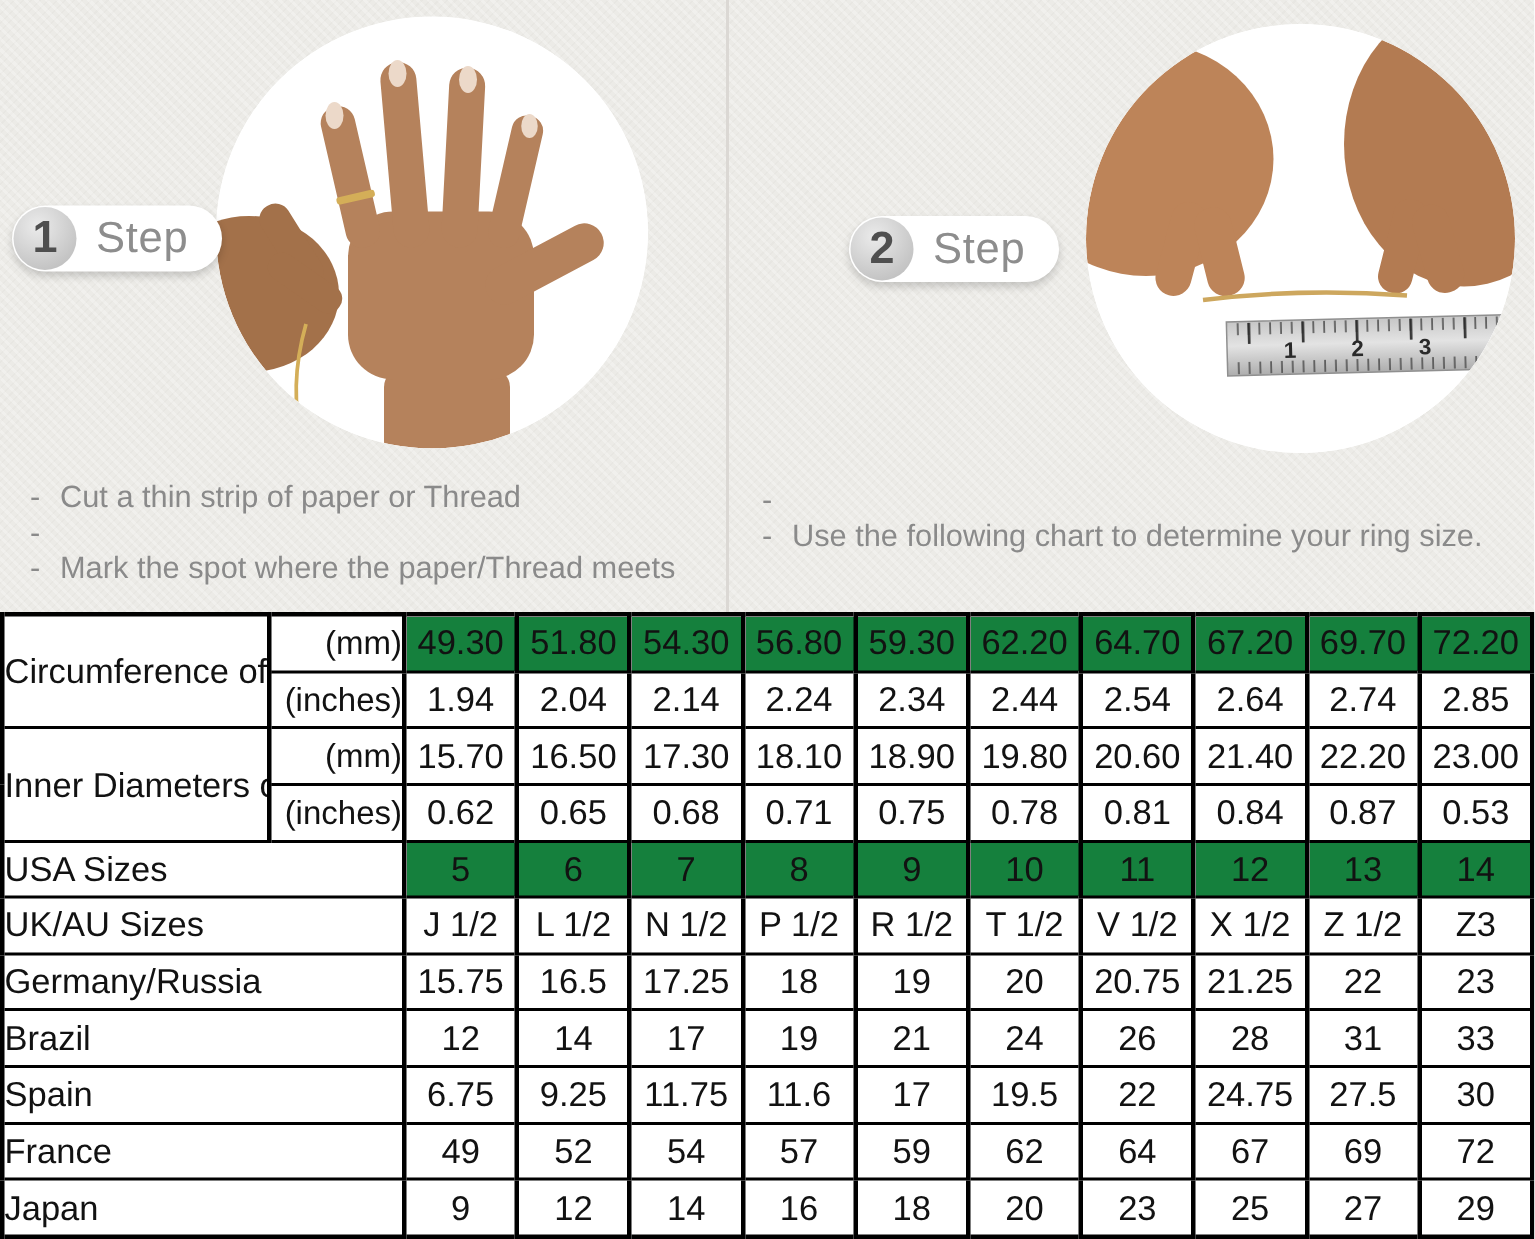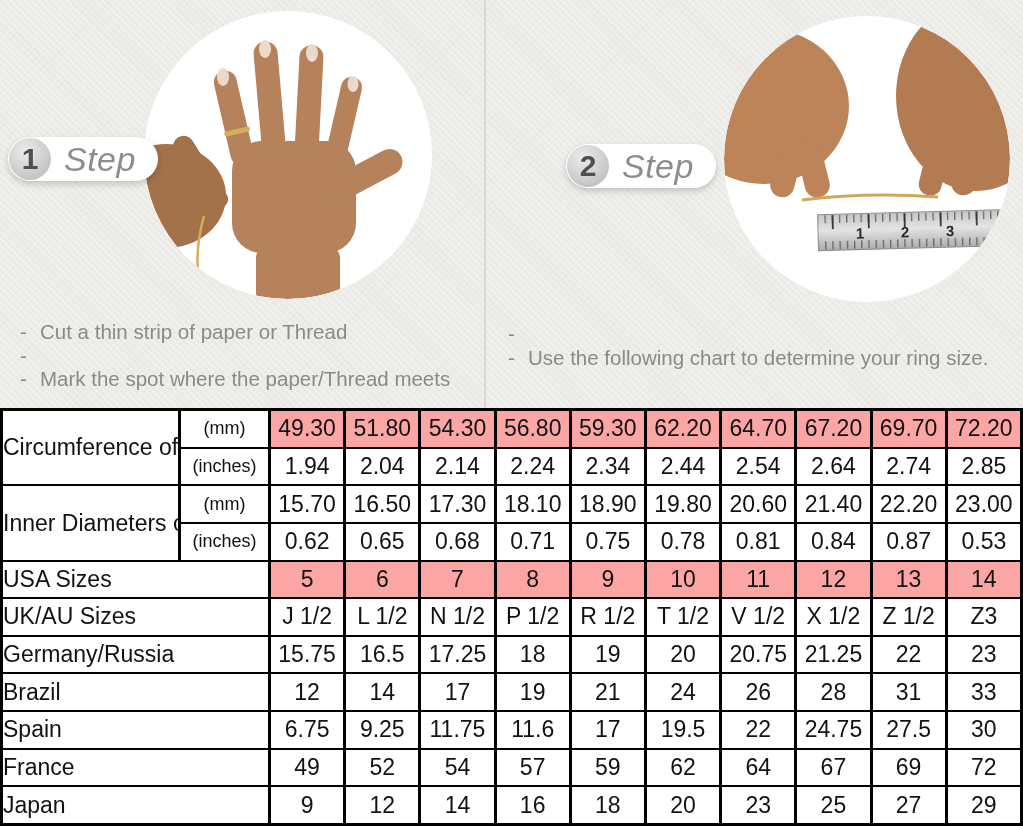--- a/index.html
+++ b/index.html
@@ -38,21 +38,21 @@
   }
   #badge1 { left:8px;   top:137px; }
   #badge2 { left:566px; top:144px; }
   .badge-num {
     width:42px; height:42px; border-radius:50%;
     background:radial-gradient(circle at 38% 30%, #ebebeb, #c2c2c2 78%);
     color:#4f4f4f; font-size:30px; font-weight:bold;
     display:flex; align-items:center; justify-content:center;
     margin-right:13px; flex:0 0 42px;
   }
-  .badge-label { color:#8d8d8d; font-size:34px; letter-spacing:.5px;font-style:italic; }
+  .badge-label { color:#8d8d8d; font-size:29px; letter-spacing:.5px; }
 
   .inst {
     position:absolute; list-style:none; margin:0; padding:0;
     color:#8a8a8a; font-size:20.5px;
   }
   #inst1 { left:20px;  top:320px; width:470px; }
   #inst2 { left:508px; top:322px; width:515px; }
   .inst li { display:flex; line-height:23.5px; }
   .inst .dash { flex:0 0 20px; }
 
@@ -62,23 +62,23 @@
     background:#ffffff; color:#121212;
     border:3px solid #000;
   }
   .size-table th, .size-table td {
     border:3px solid #000; border-top-width:2px; border-bottom-width:2px;
     padding:0; font-weight:normal; white-space:nowrap; overflow:hidden;
     vertical-align:middle;
   }
   .group-label { text-align:center; font-size:23px; line-height:1.25; white-space:normal; }
   .row-label   { text-align:left;   font-size:23px; padding-left:8px;margin-top:24px; }
-  .unit-cell   { text-align:center;   font-size:18px; padding-left:5px; }
+  .unit-cell   { text-align:right;   font-size:22px; padding-left:5px; }
   .value-cell  { text-align:center; font-size:23px; }
-  .shaded      { background:#fca5a5; }
+  .shaded      { background:#15803d; }
 </style>
 </head>
 <body>
 
 <div class="canvas">
 
   <div class="divider"></div>
 
   <div class="photo-circle" id="photo1">
     <svg viewBox="0 0 288 288">

